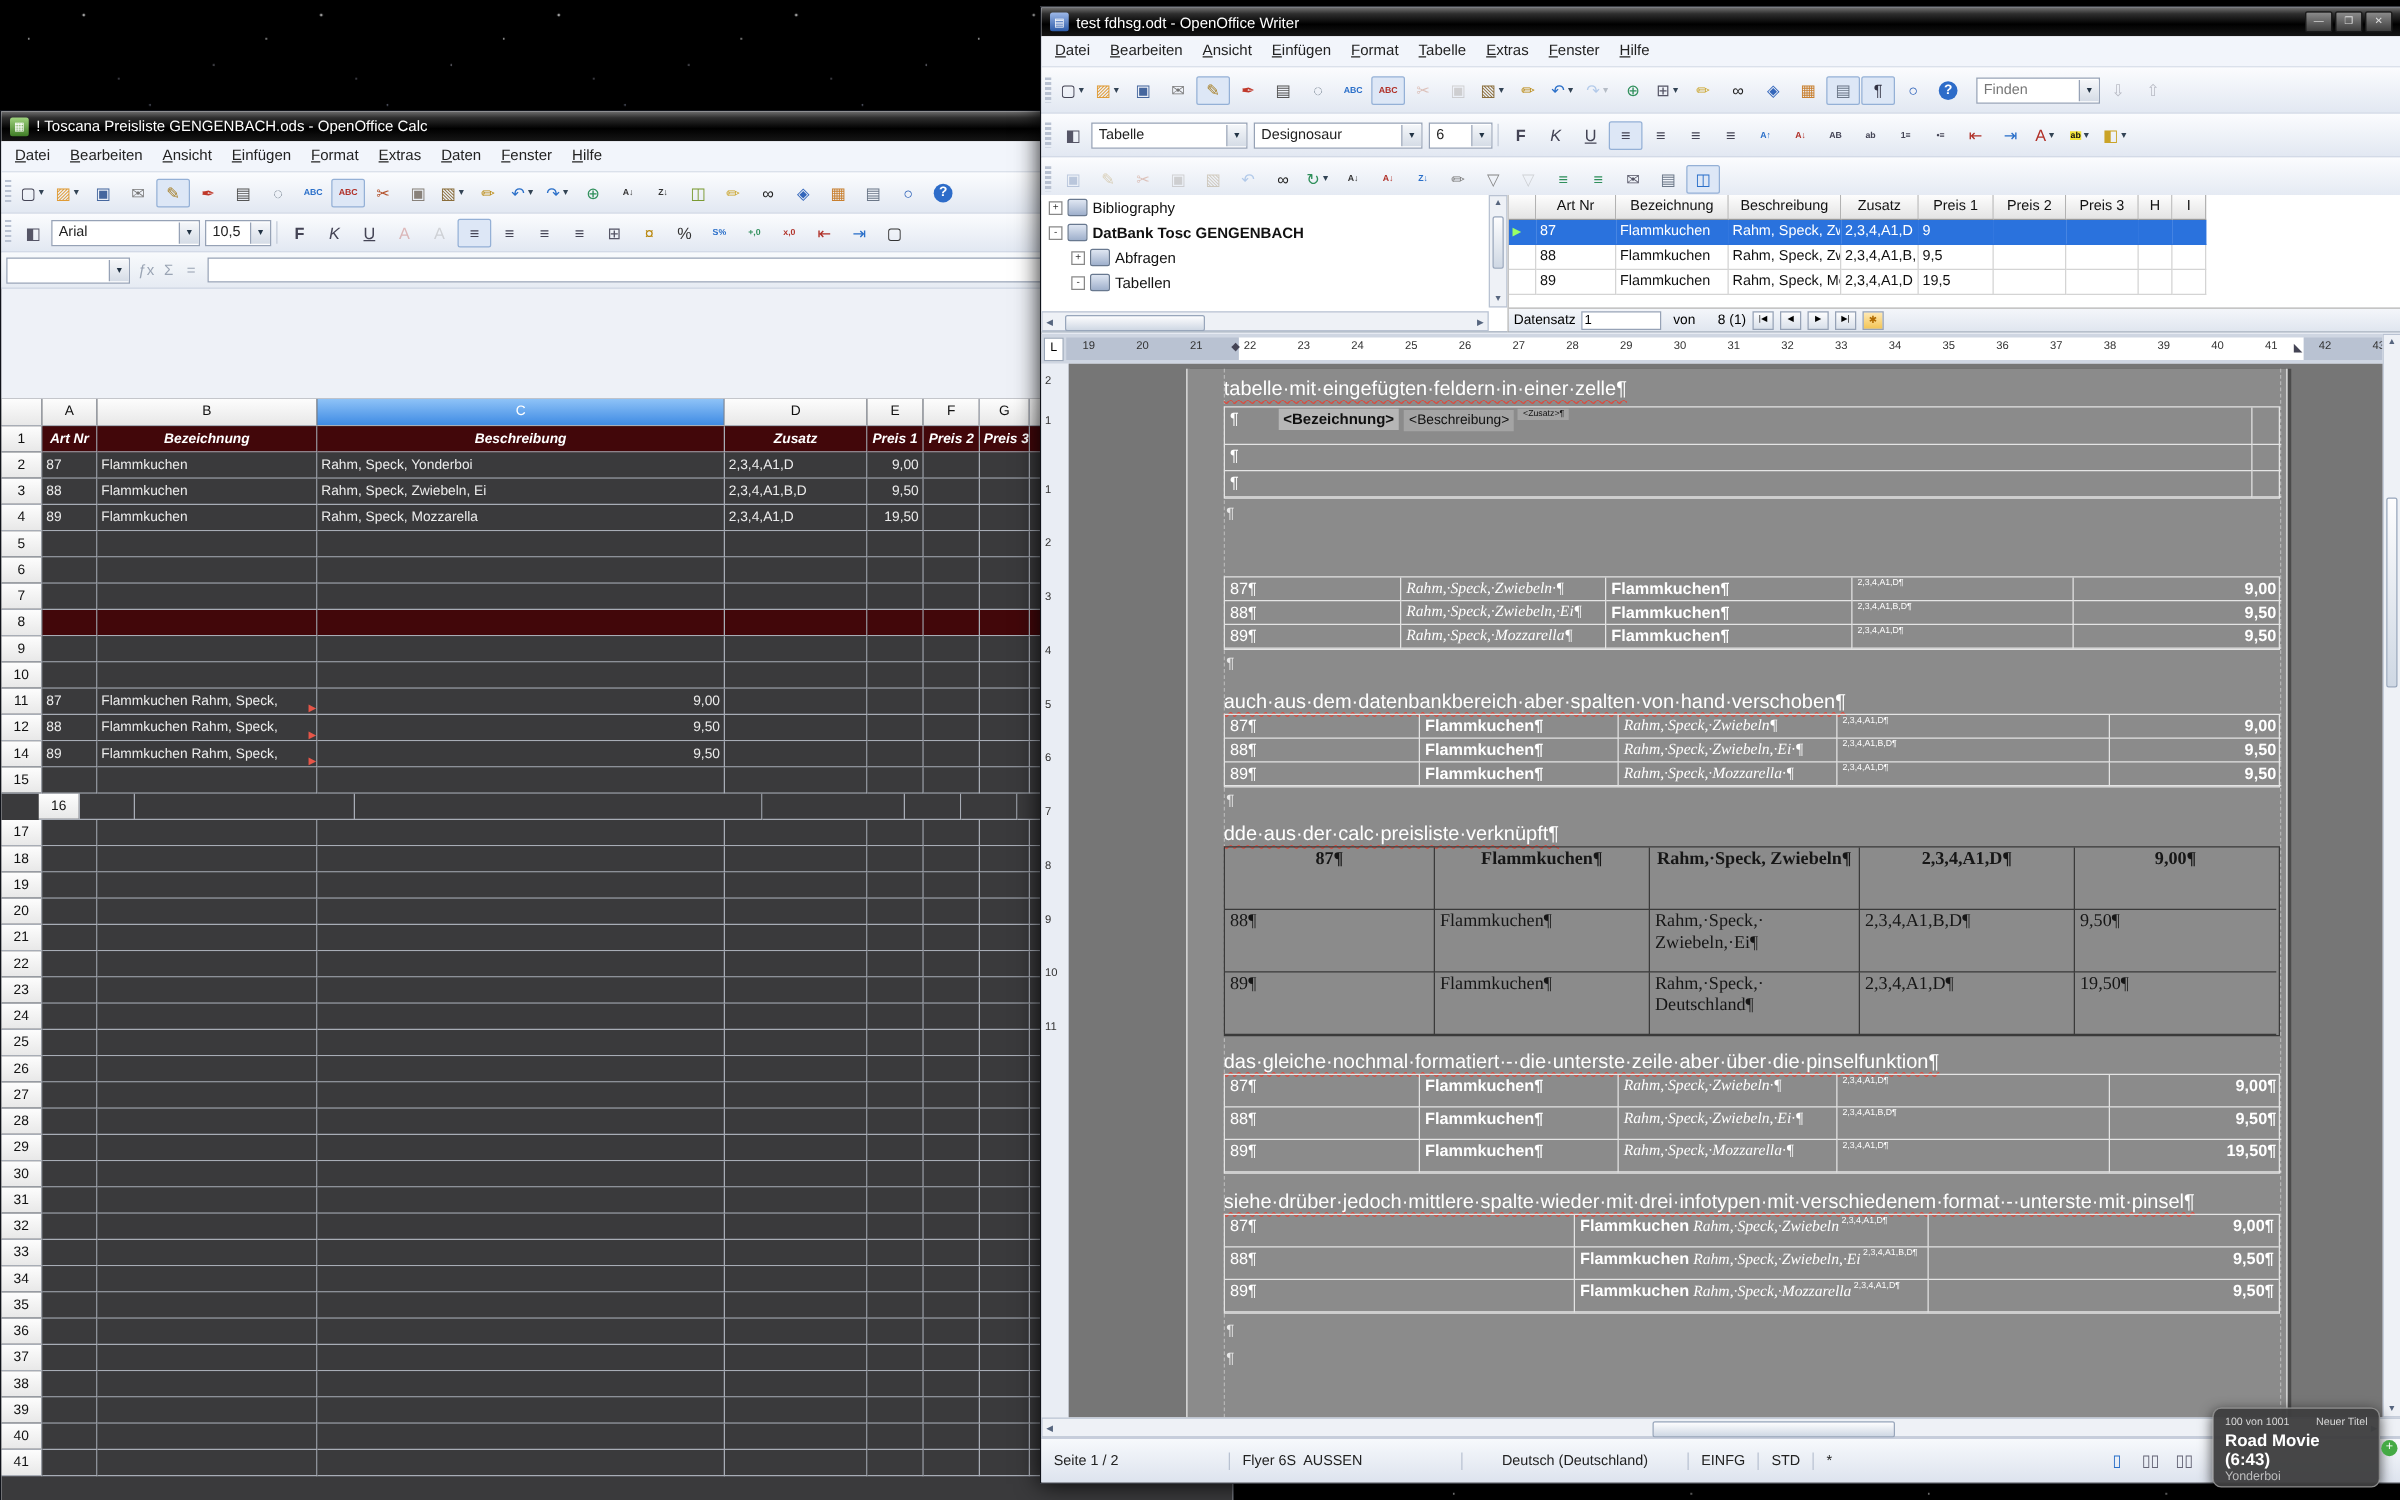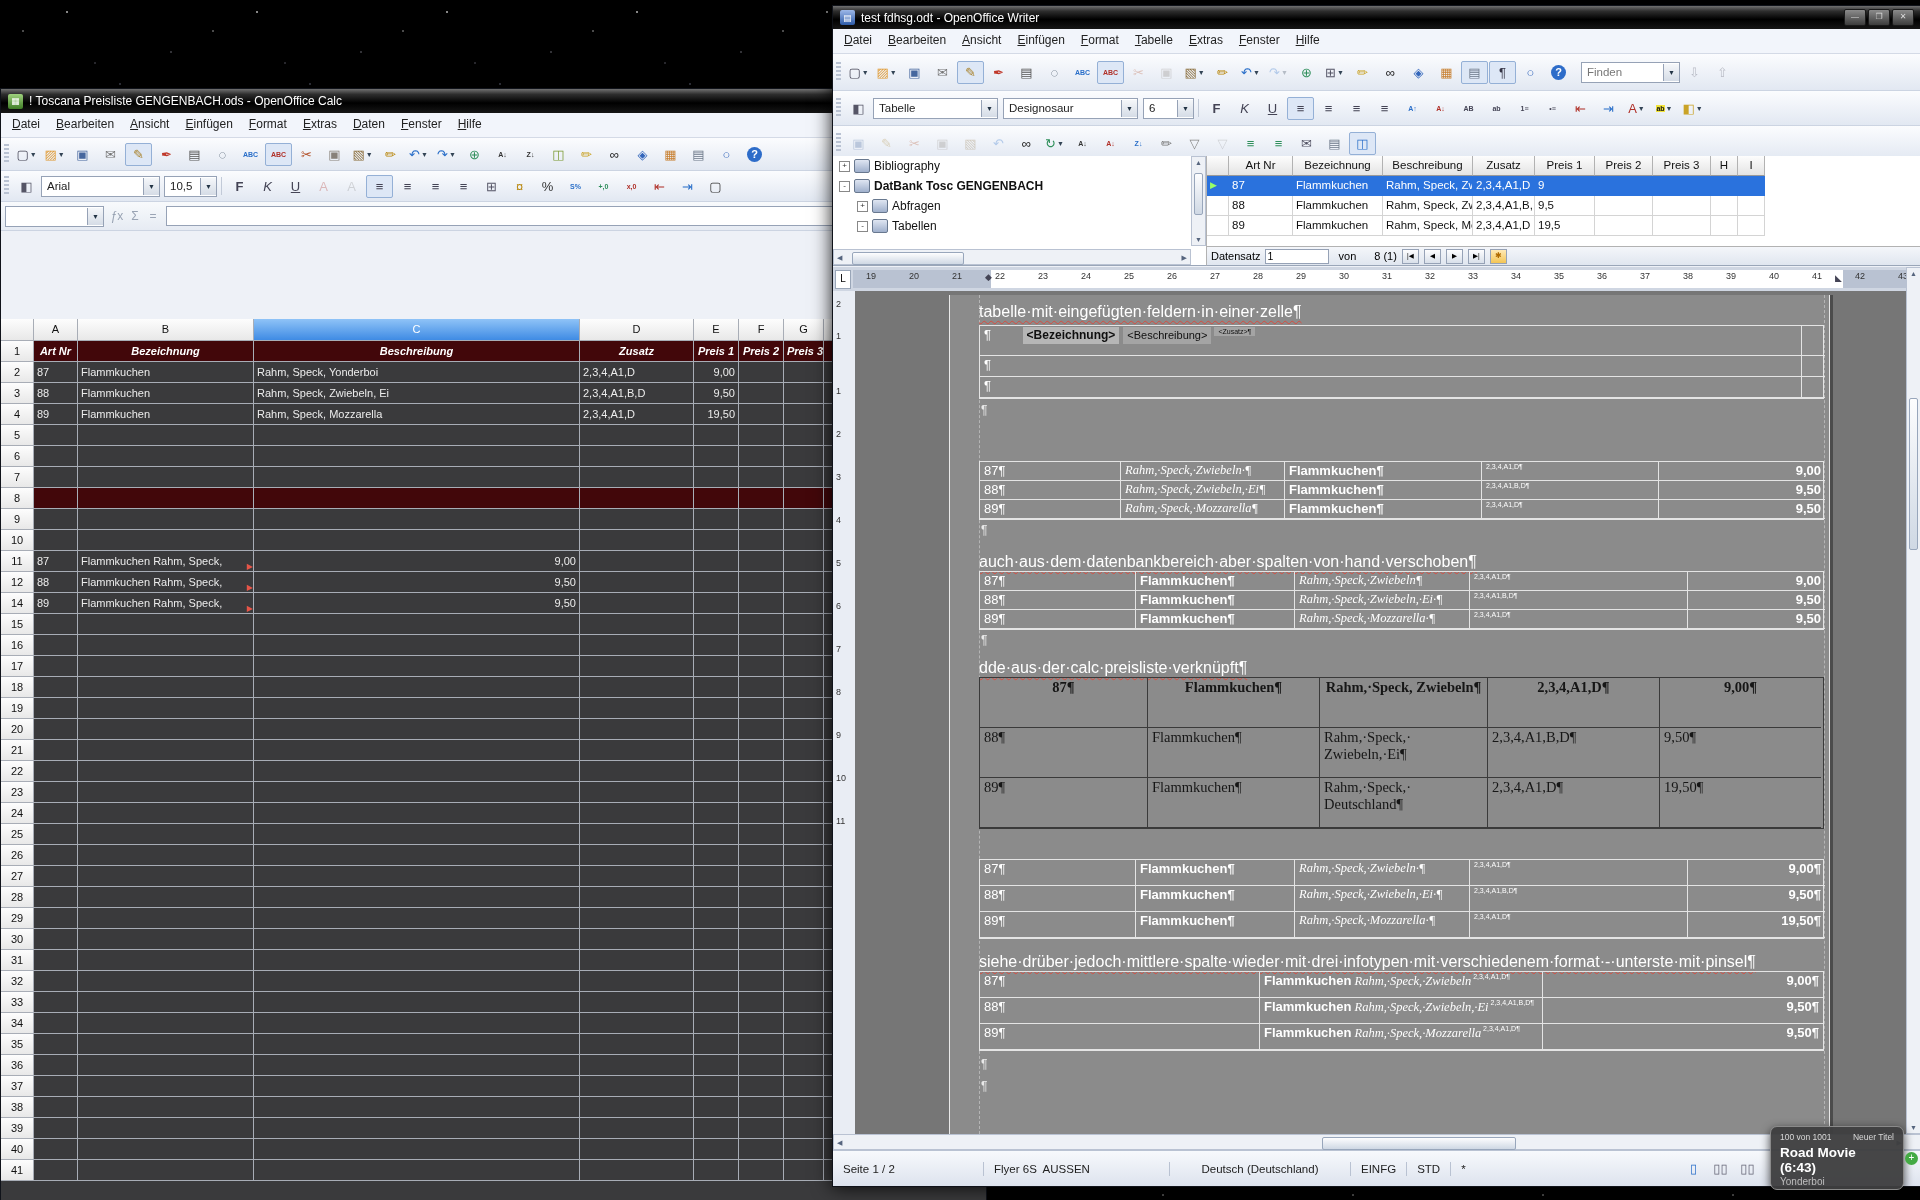--- a/index.html
+++ b/index.html
@@ -479,21 +479,21 @@
         <div class="ccell dark" style="width: 176px; flex: 0 0 auto; position: relative;"></div>
         <div class="ccell dark" style="width: 326px; flex: 0 0 auto; position: relative;"></div>
         <div class="ccell dark" style="width: 114px; flex: 0 0 auto; position: relative;"></div>
         <div class="ccell dark" style="width: 45px; flex: 0 0 auto; position: relative;"></div>
         <div class="ccell dark" style="width: 45px; flex: 0 0 auto; position: relative;"></div>
         <div class="ccell dark" style="width: 40px; flex: 0 0 auto; position: relative;"></div>
         <div class="ccell dark" style="width: 80px; flex: 0 0 auto; position: relative;"></div>
         <div class="ccell dark" style="width: 82px; flex: 0 0 auto; position: relative;"></div>
       </div>
       <div class="crow" style="height: 21px;">
-        <div class="ccell chead" style="width: 33px; flex: 0 0 auto; line-height: 20px;">16</div>
+        <div class="ccell chead" style="width: 33px; flex: 0 0 auto; line-height: 20px; margin-left: 30px;">16</div>
         <div class="ccell dark" style="width: 44px; flex: 0 0 auto; position: relative;"></div>
         <div class="ccell dark" style="width: 176px; flex: 0 0 auto; position: relative;"></div>
         <div class="ccell dark" style="width: 326px; flex: 0 0 auto; position: relative;"></div>
         <div class="ccell dark" style="width: 114px; flex: 0 0 auto; position: relative;"></div>
         <div class="ccell dark" style="width: 45px; flex: 0 0 auto; position: relative;"></div>
         <div class="ccell dark" style="width: 45px; flex: 0 0 auto; position: relative;"></div>
         <div class="ccell dark" style="width: 40px; flex: 0 0 auto; position: relative;"></div>
         <div class="ccell dark" style="width: 80px; flex: 0 0 auto; position: relative;"></div>
         <div class="ccell dark" style="width: 82px; flex: 0 0 auto; position: relative;"></div>
       </div>
@@ -1291,20 +1291,21 @@
             <div class="dtd " style="width: 161px; flex: 0 0 auto; text-align: left;">9,50¶</div>
           </div>
           <div class="dtr" style="height: 50px;">
             <div class="dtd " style="width: 168px; flex: 0 0 auto; text-align: left;">89¶</div>
             <div class="dtd " style="width: 172px; flex: 0 0 auto; text-align: left;">Flammkuchen¶</div>
             <div class="dtd " style="width: 168px; flex: 0 0 auto; text-align: left;">Rahm,·Speck,· Deutschland¶</div>
             <div class="dtd " style="width: 172px; flex: 0 0 auto; text-align: left;">2,3,4,A1,D¶</div>
             <div class="dtd " style="width: 161px; flex: 0 0 auto; text-align: left;">19,50¶</div>
           </div>
         </div>
+        <div class="h-doc" style="top: 550px;">das·gleiche·nochmal·formatiert·-·die·unterste·zeile·aber·über·die·pinselfunktion¶</div>
         <div class="dtbl " style="top: 568px; left: 0px; width: 845px;">
           <div class="dtr" style="height: 26px;">
             <div class="dtd " style="width: 156px; flex: 0 0 auto;">87¶</div>
             <div class="dtd dtb" style="width: 159px; flex: 0 0 auto;">Flammkuchen¶</div>
             <div class="dtd dti" style="width: 175px; flex: 0 0 auto;">Rahm,·Speck,·Zwiebeln·¶</div>
             <div class="dtd dts" style="width: 218px; flex: 0 0 auto;">2,3,4,A1,D¶</div>
             <div class="dtd dtp" style="width: 137px; flex: 0 0 auto;">9,00¶</div>
           </div>
           <div class="dtr" style="height: 26px;">
             <div class="dtd " style="width: 156px; flex: 0 0 auto;">88¶</div>

